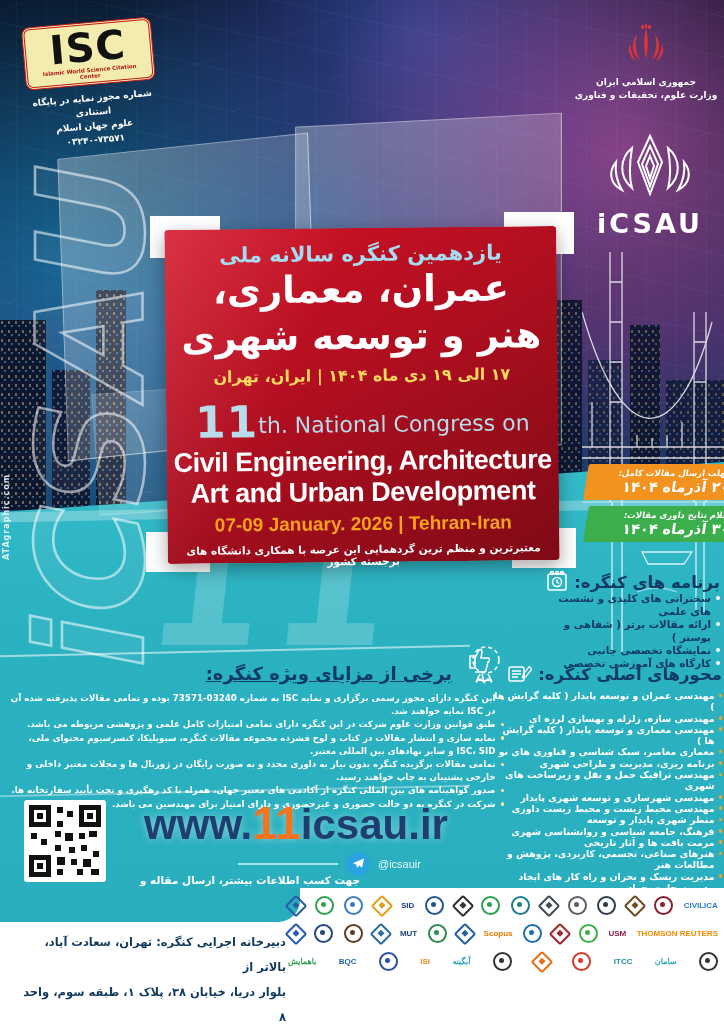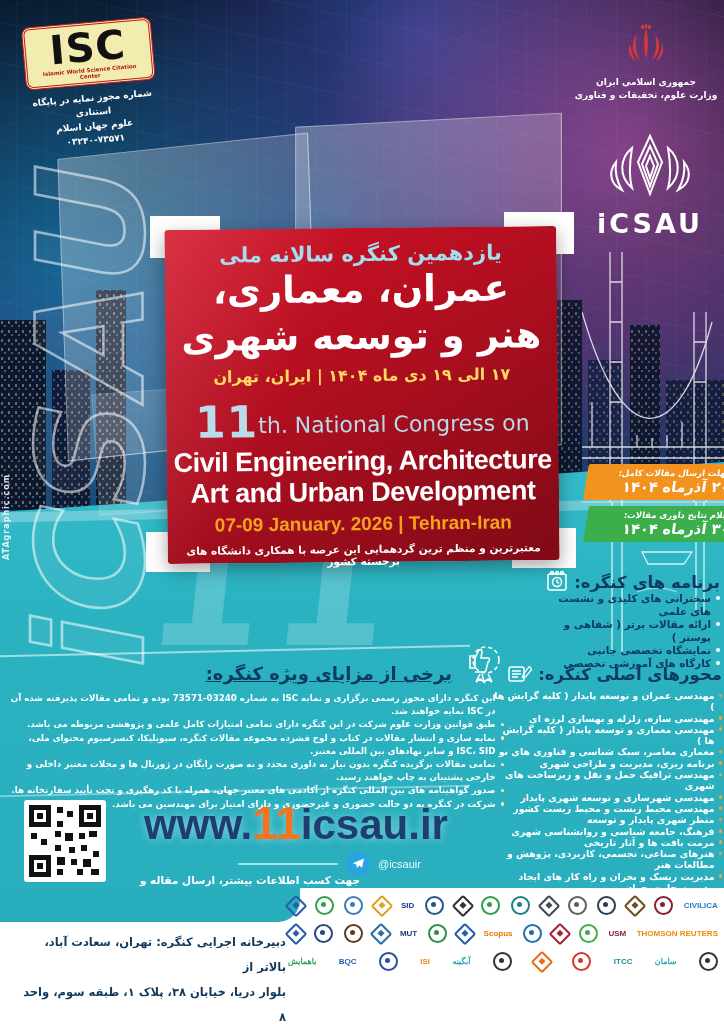--- a/index.html
+++ b/index.html
@@ -336,21 +336,21 @@
         <div class="li">
           <span class="dot"></span>
           <span class="t">مهندسی ترافیک حمل و نقل و زیرساخت های شهری</span>
         </div>
         <div class="li">
           <span class="dot"></span>
           <span class="t">مهندسی شهرسازی و توسعه شهری پایدار</span>
         </div>
         <div class="li">
           <span class="dot"></span>
-          <span class="t">مهندسی محیط زیست و محیط زیست کشور</span>
+          <span class="t">مهندسی محیط زیست و محیط زیست داوری</span>
         </div>
         <div class="li">
           <span class="dot"></span>
           <span class="t">منظر شهری پایدار و توسعه</span>
         </div>
         <div class="li">
           <span class="dot"></span>
           <span class="t">فرهنگ، جامعه شناسی و روانشناسی شهری</span>
         </div>
         <div class="li">

